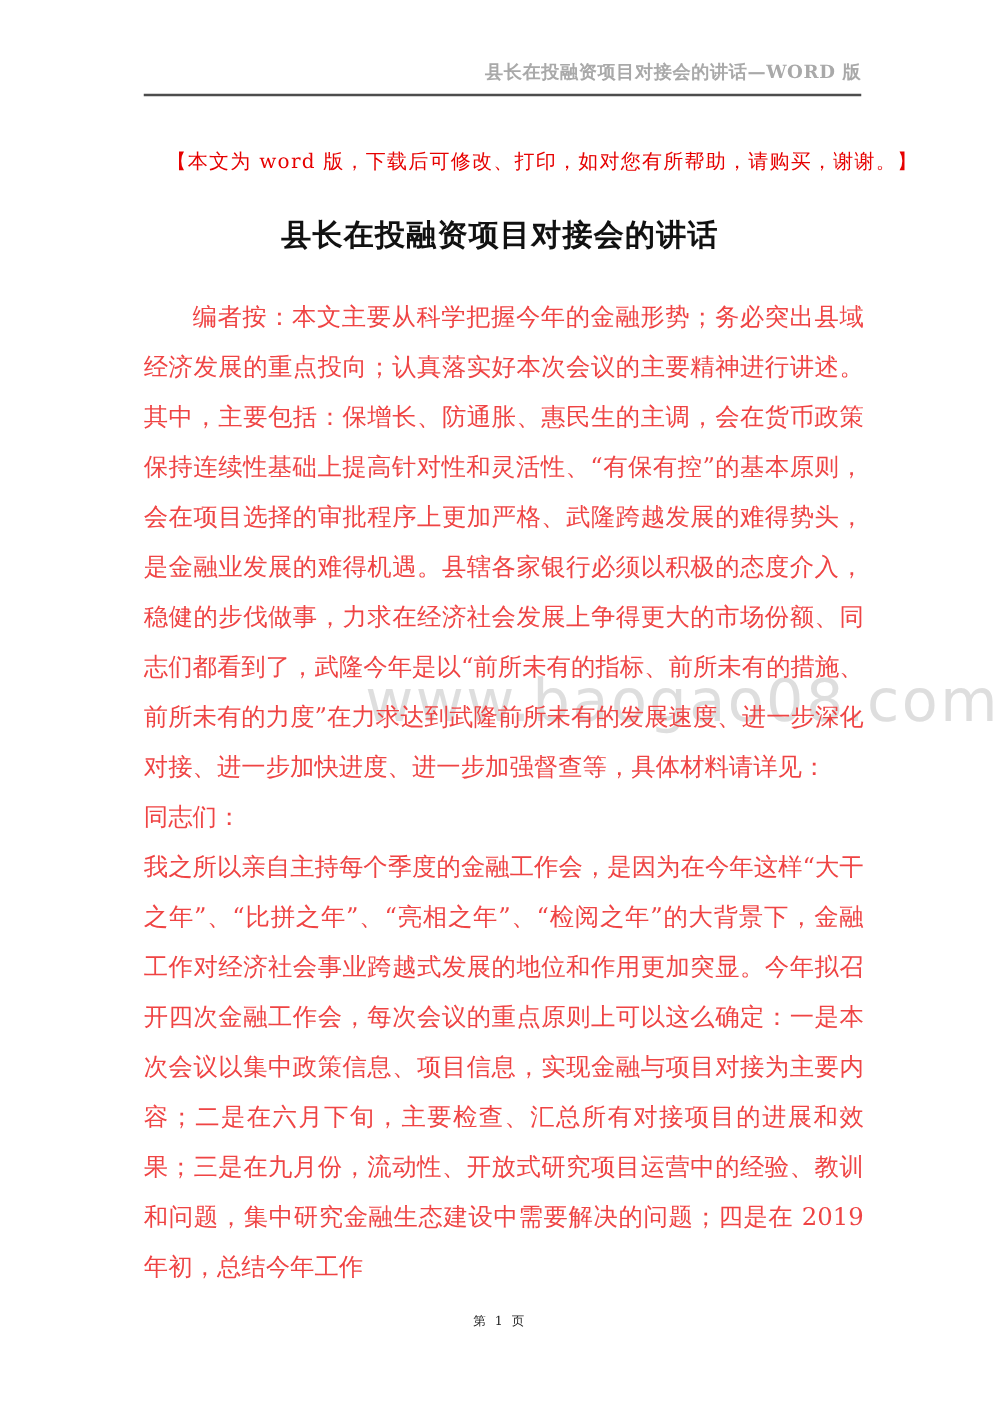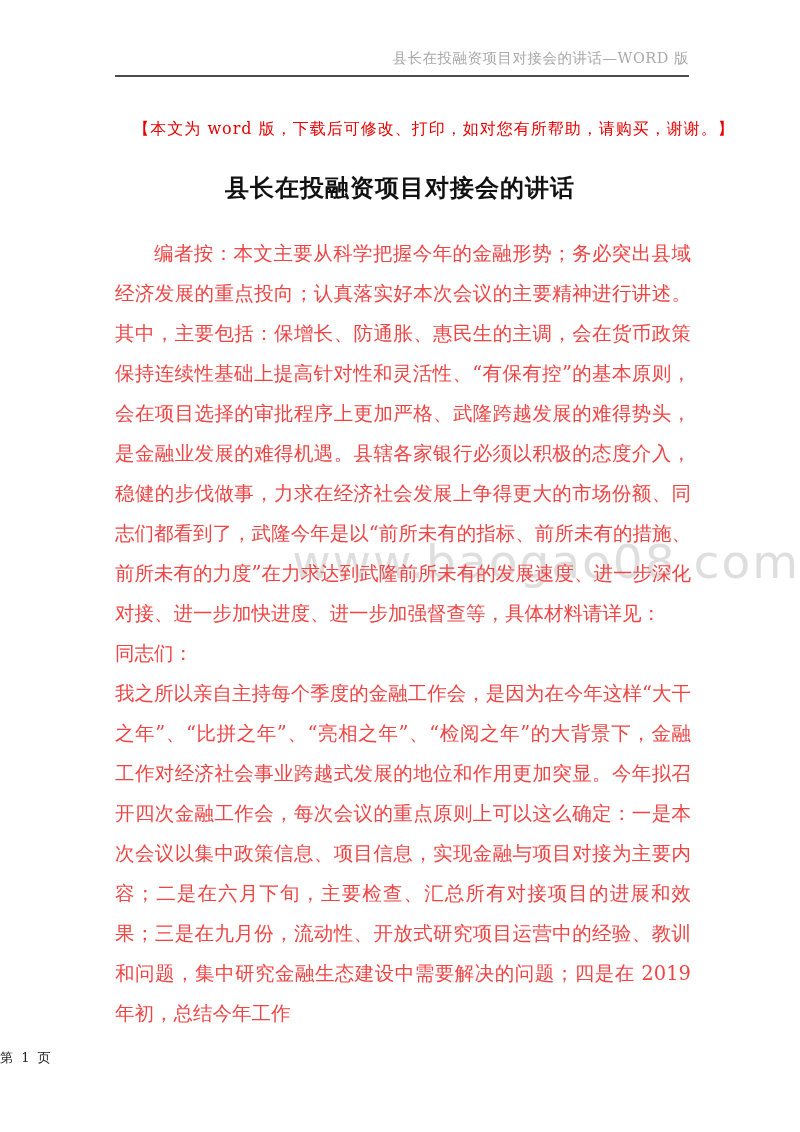--- a/index.html
+++ b/index.html
@@ -22,20 +22,21 @@
     left: 115px;
     width: 574px;
     text-align: right;
     font-size: 14.5px;
     line-height: 20px;
     color: #a9a9a9;
     padding-bottom: 7px;
     border-bottom: 2px solid #4d4d4d;
     letter-spacing: 0.5px;
     z-index: 2;
+    font-weight: bold;
   }
   
   .notice {
     position: absolute;
     top: 117px;
     left: 0;
     width: 100%;
     text-align: center;
     font-size: 16px;
     line-height: 24px;
@@ -92,21 +93,22 @@
     pointer-events: none;
     user-select: none;
     white-space: nowrap;
   }
   
   .footer {
     position: absolute;
     top: 1048px;
     left: 0;
     width: 100%;
-    font-size: 13px;
+    text-align: center;
+    font-size: 10px;
     line-height: 20px;
     color: #222222;
     letter-spacing: 2px;
     z-index: 2;
   }
 </style>
 </head>
 <body>
 
 <div class="page">

